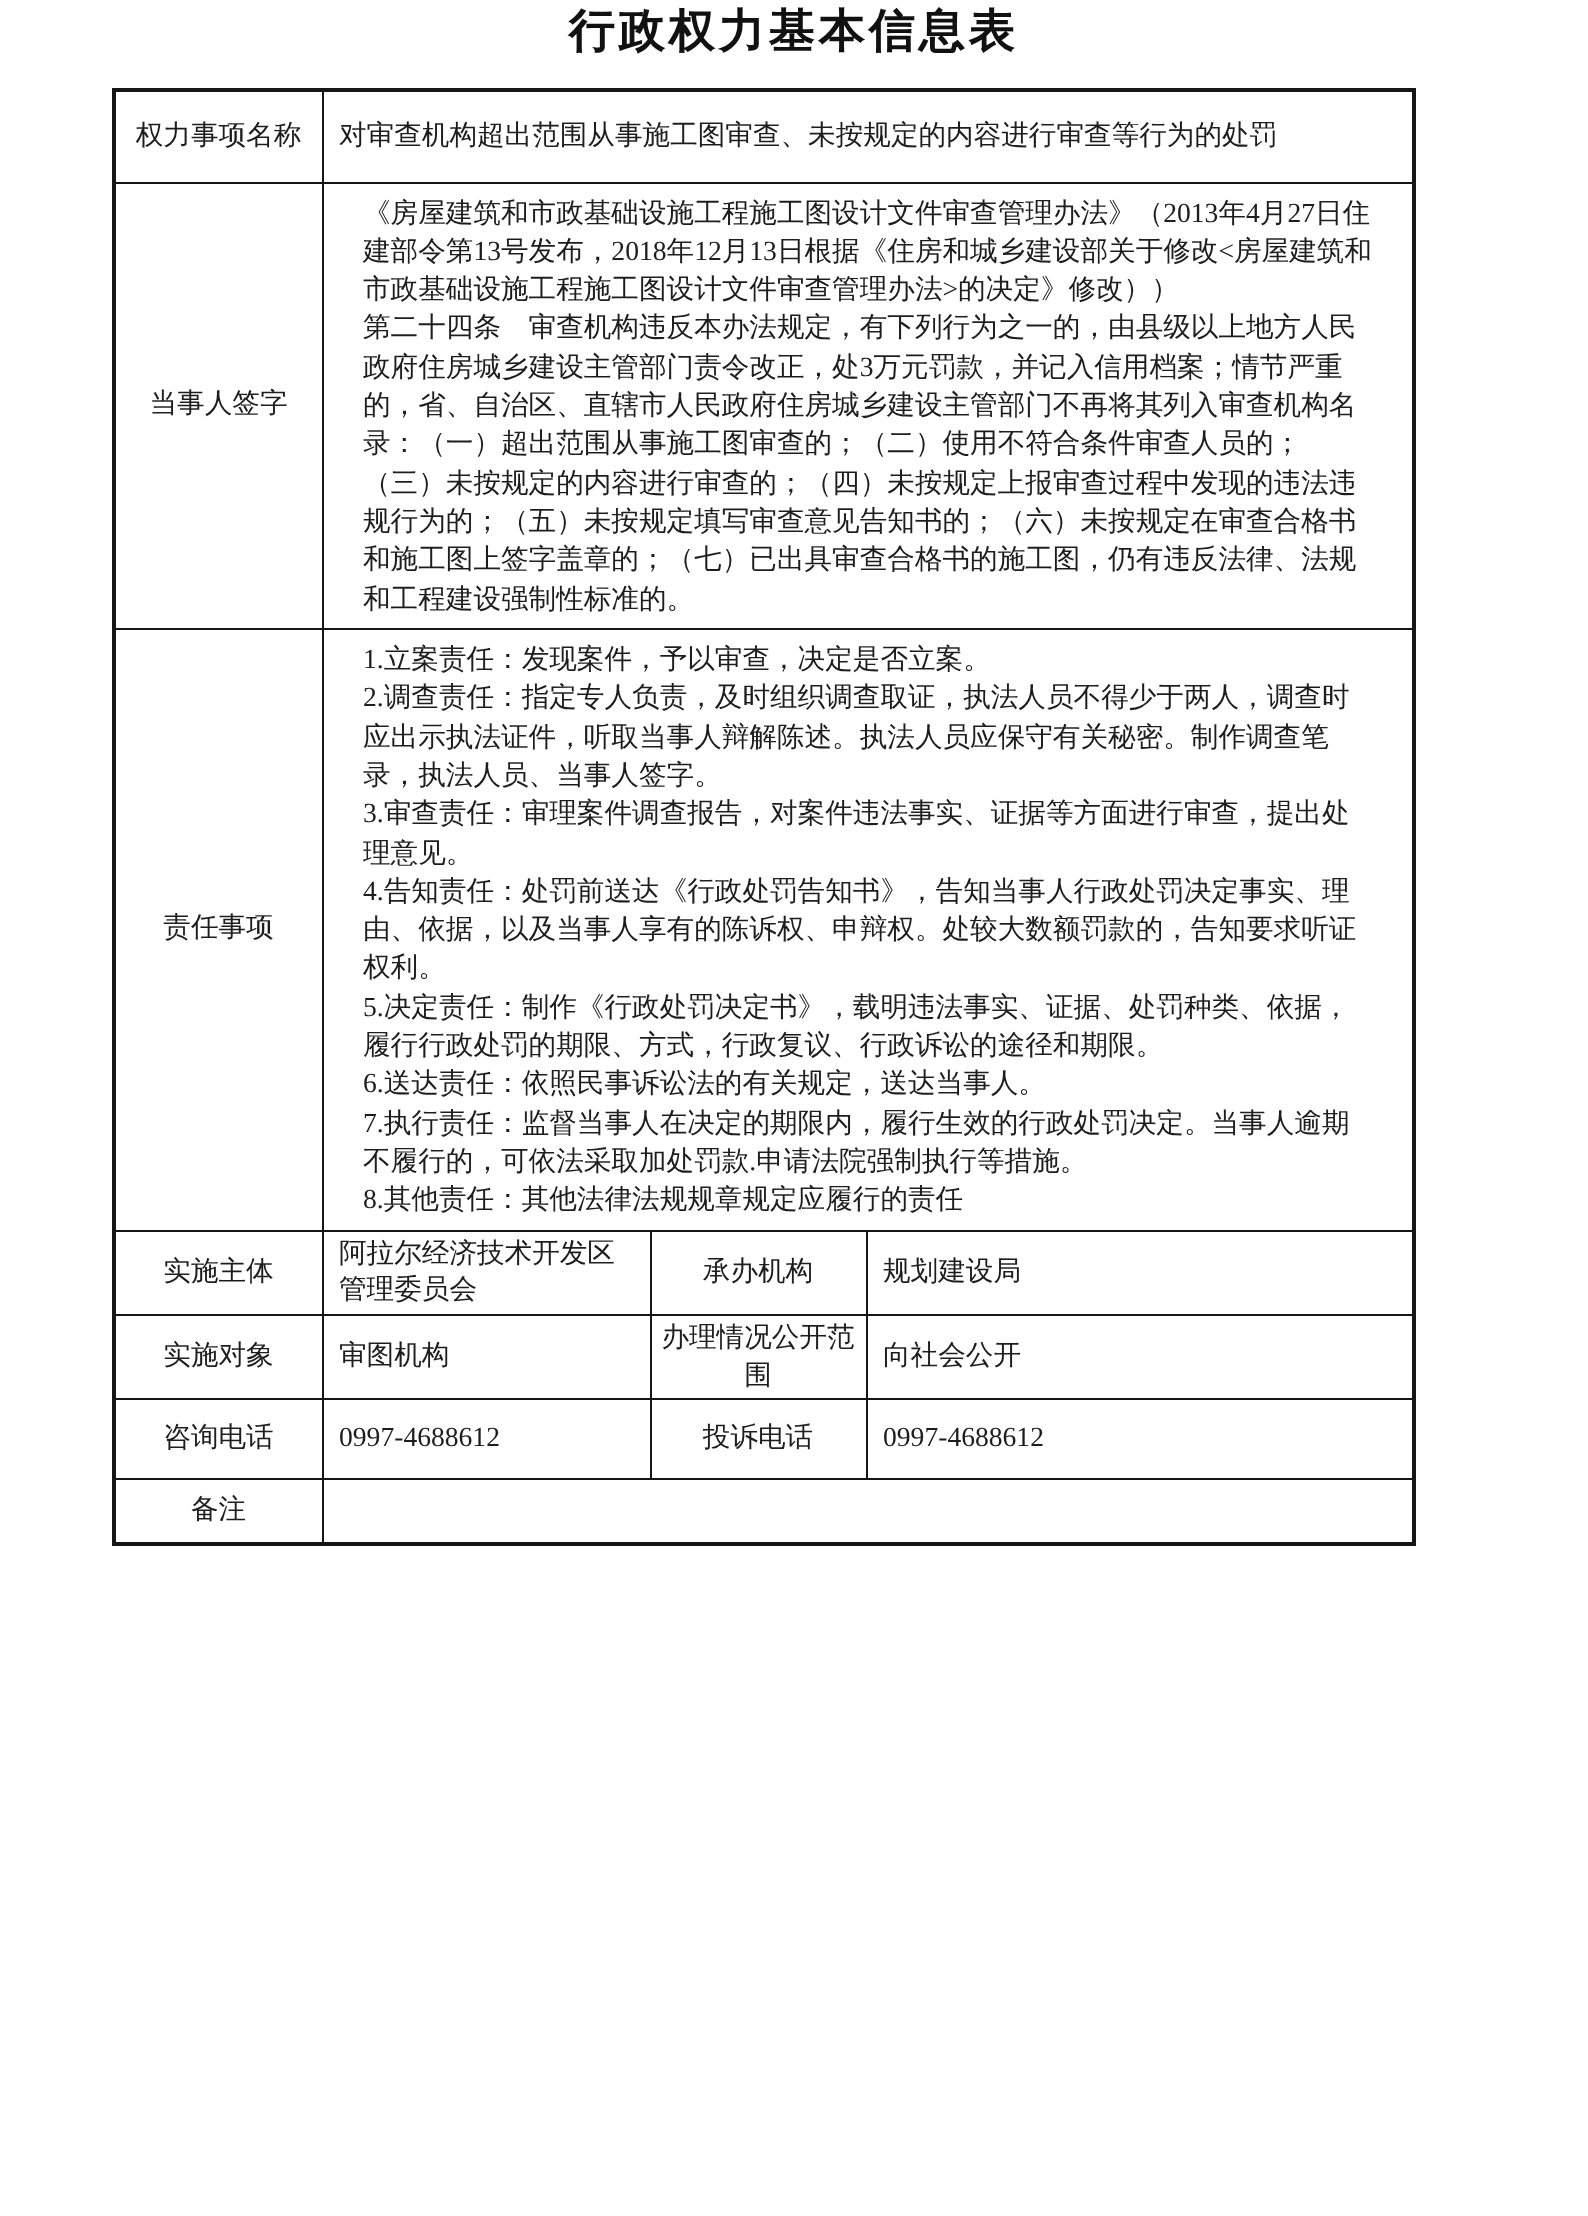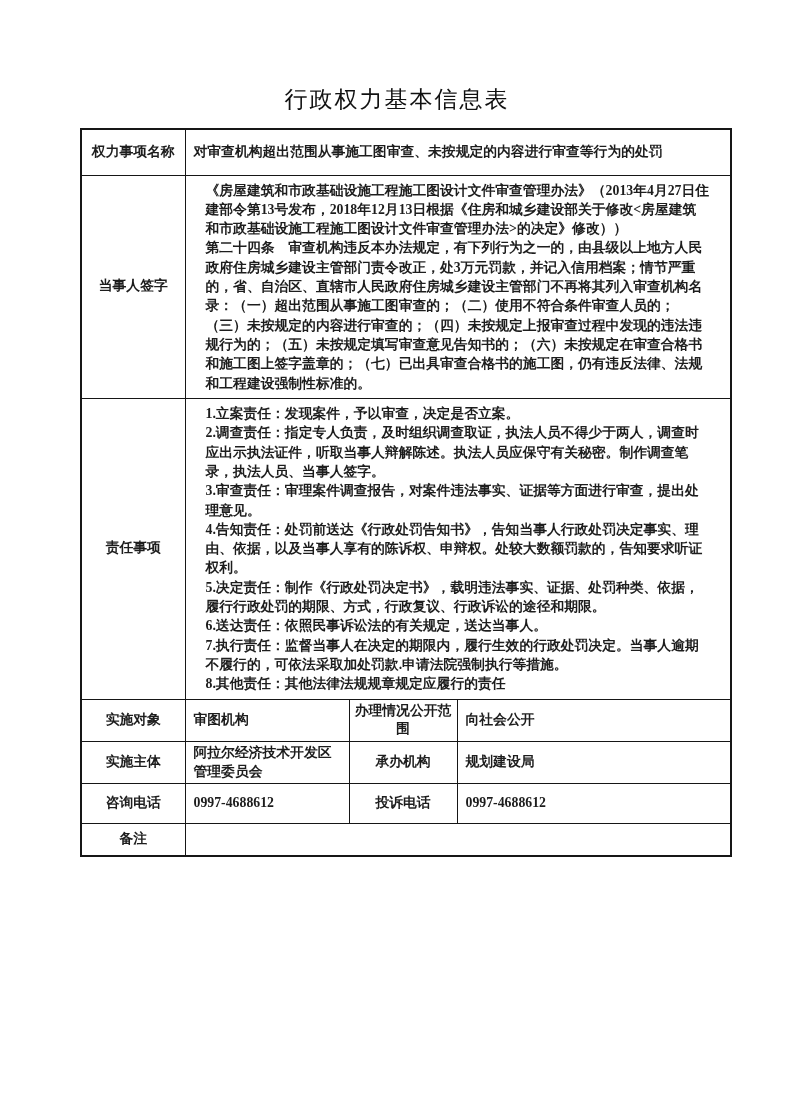--- a/index.html
+++ b/index.html
@@ -8,34 +8,32 @@
     position: relative;
     width: 794px;
     height: 1108px;
     background: #ffffff;
     font-family: "Liberation Serif", serif;
     color: #1d1d1d;
     overflow: hidden;
   }
   .doc-title {
     margin: 0;
-    padding-top: 84px;
     text-align: center;
     font-size: 23px;
-    font-weight: 400;
+    font-weight: 700;
     letter-spacing: 2px;
     color: #111111;
   }
   table.info-table {
     border-collapse: collapse;
     table-layout: fixed;
     width: 650px;
-    margin: 13px 0 0 80px;
+    margin: 13px 0 0 56px;
     border: 2px solid #161616;
-    font-weight: bold;
   }
   table.info-table td {
     border: 1px solid #161616;
     font-size: 13.8px;
     vertical-align: middle;
     overflow: hidden;
   }
   td.lbl {
     text-align: center;
     padding: 2px 3px;
@@ -90,30 +88,30 @@
 2.调查责任：指定专人负责，及时组织调查取证，执法人员不得少于两人，调查时应出示执法证件，听取当事人辩解陈述。执法人员应保守有关秘密。制作调查笔录，执法人员、当事人签字。
 3.审查责任：审理案件调查报告，对案件违法事实、证据等方面进行审查，提出处理意见。
 4.告知责任：处罚前送达《行政处罚告知书》，告知当事人行政处罚决定事实、理由、依据，以及当事人享有的陈诉权、申辩权。处较大数额罚款的，告知要求听证权利。
 5.决定责任：制作《行政处罚决定书》，载明违法事实、证据、处罚种类、依据，履行行政处罚的期限、方式，行政复议、行政诉讼的途径和期限。
 6.送达责任：依照民事诉讼法的有关规定，送达当事人。
 7.执行责任：监督当事人在决定的期限内，履行生效的行政处罚决定。当事人逾期不履行的，可依法采取加处罚款.申请法院强制执行等措施。
 8.其他责任：其他法律法规规章规定应履行的责任</td>
       </tr>
 
       <tr class="r-pair">
+        <td class="lbl">实施主体</td>
+        <td class="val-center">阿拉尔经济技术开发区管理委员会</td>
+        <td class="lbl">承办机构</td>
+        <td class="val-center">规划建设局</td>
+      </tr>
+      <tr class="r-pair">
         <td class="lbl">实施对象</td>
         <td class="val-center">审图机构</td>
         <td class="lbl">办理情况公开范围</td>
         <td class="val-center">向社会公开</td>
-      </tr>
-      <tr class="r-pair">
-        <td class="lbl">实施主体</td>
-        <td class="val-center">阿拉尔经济技术开发区管理委员会</td>
-        <td class="lbl">承办机构</td>
-        <td class="val-center">规划建设局</td>
       </tr>
       <tr class="r-pair">
         <td class="lbl">咨询电话</td>
         <td class="val-center">0997-4688612</td>
         <td class="lbl">投诉电话</td>
         <td class="val-center">0997-4688612</td>
       </tr>
 
       <tr class="r-remark">
         <td class="lbl">备注</td>

